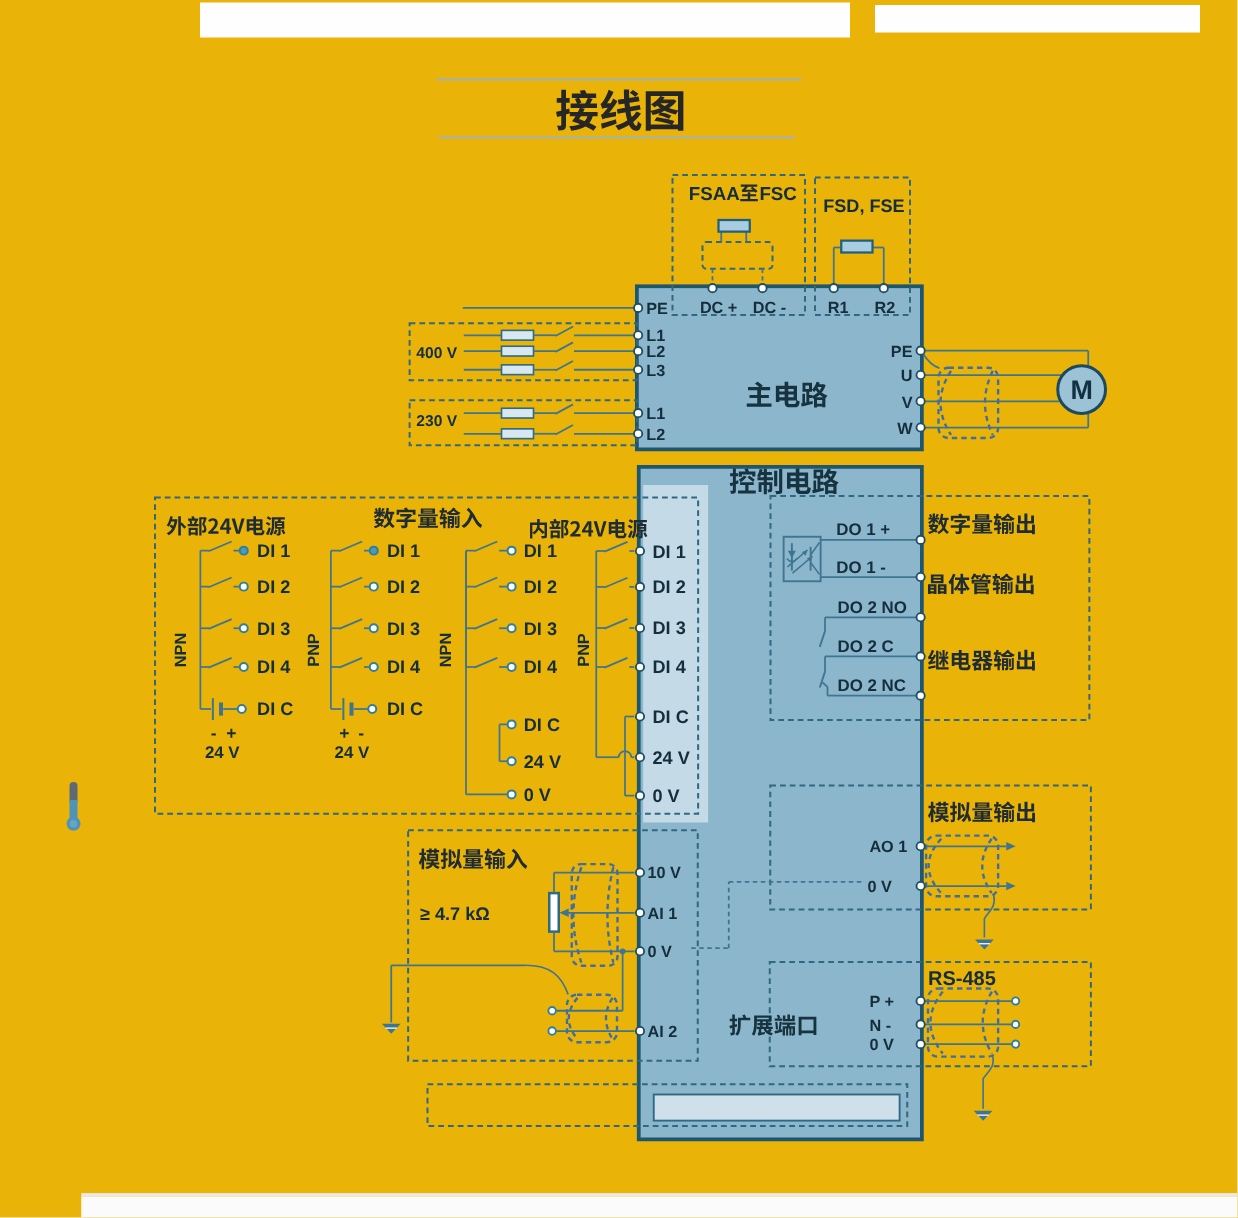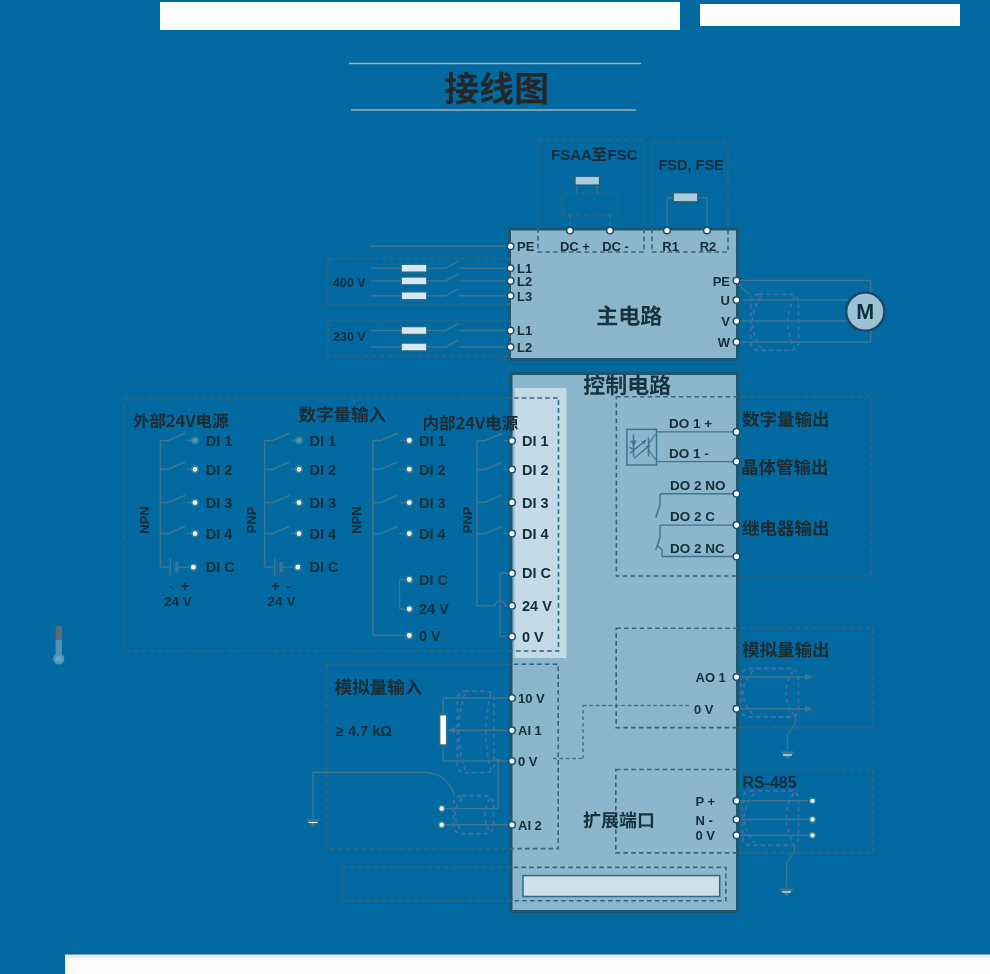--- a/index.html
+++ b/index.html
@@ -1,15 +1,15 @@
 <!DOCTYPE html>
 <html><head><meta charset="utf-8">
 <style>
 html,body{margin:0;padding:0;background:#ffffff;}
-#page{position:relative;width:990px;height:974px;background:#0369a1;overflow:hidden;}
+#page{position:relative;width:990px;height:974px;background:#eab308;overflow:hidden;}
 svg{display:block;}
 text{font-family:"Liberation Sans",sans-serif;}
 </style></head>
 <body>
 
 <div id="page">
 <svg width="990" height="974" viewBox="0 0 990 974">
 
 <g>
         <rect x="160" y="2" width="520" height="28" fill="#fefefe"></rect>

